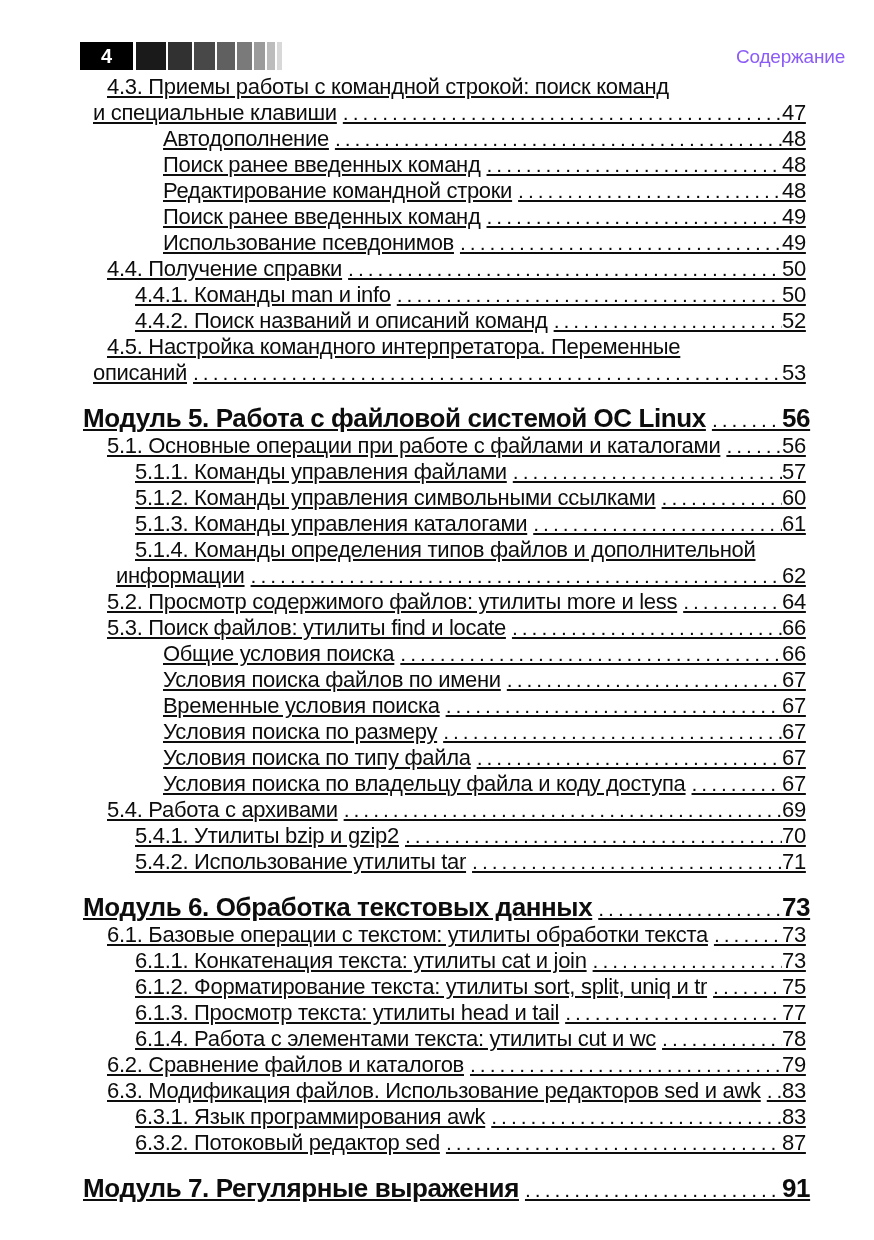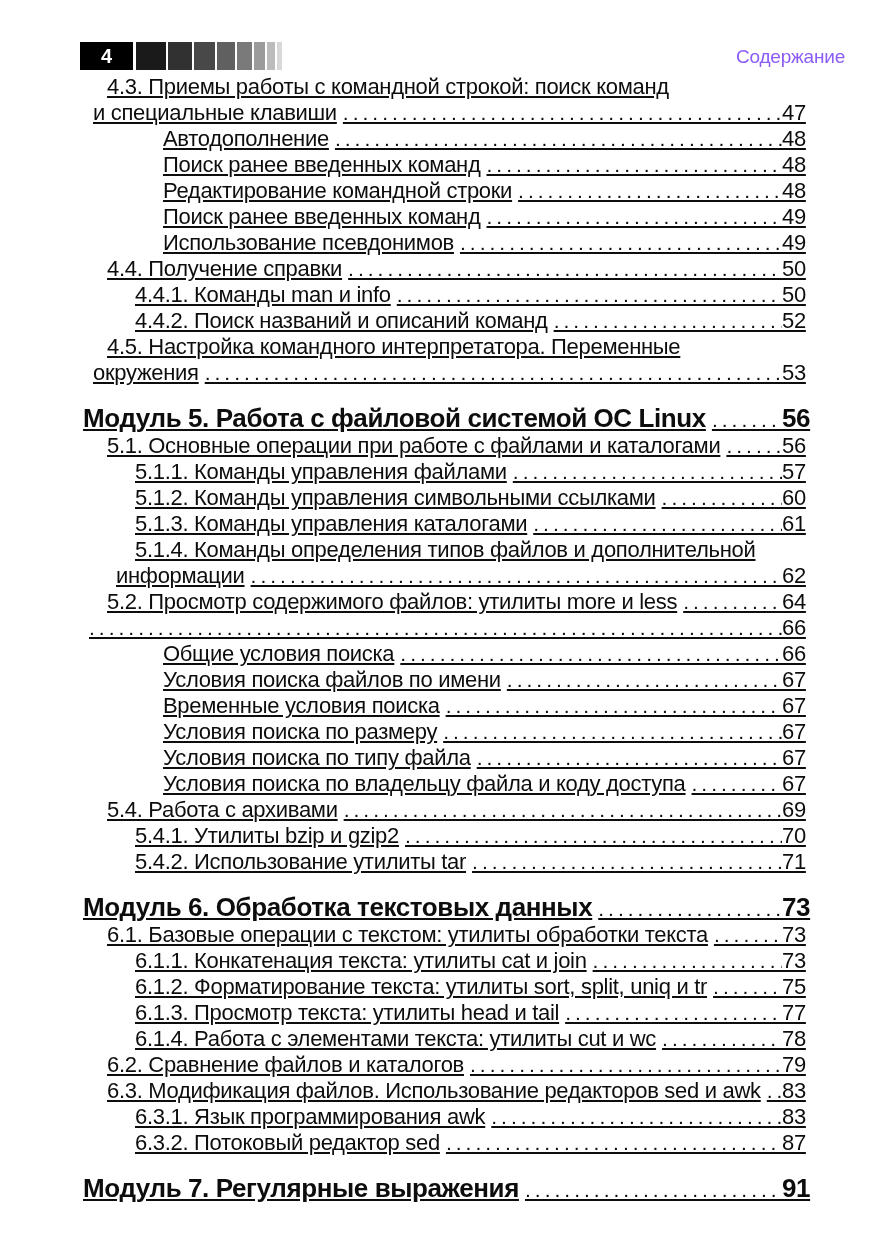--- a/index.html
+++ b/index.html
@@ -150,21 +150,21 @@
     </div>
     <div class="row l3">
       <span class="t">4.4.2. Поиск названий и описаний команд</span>
       <span class="dots"></span>
       <span class="pg">52</span>
     </div>
     <div class="row l2first">
       <span class="t">4.5. Настройка командного интерпретатора. Переменные</span>
     </div>
     <div class="row l2cont">
-      <span class="t">окружения</span>
+      <span class="t">описаний</span>
       <span class="dots"></span>
       <span class="pg">53</span>
     </div>
     <div class="row module">
       <span class="t">Модуль 5. Работа с файловой системой ОС Linux</span>
       <span class="dots"></span>
       <span class="pg">56</span>
     </div>
     <div class="row l2">
       <span class="t">5.1. Основные операции при работе с файлами и каталогами</span>
@@ -193,20 +193,21 @@
       <span class="t">информации</span>
       <span class="dots"></span>
       <span class="pg">62</span>
     </div>
     <div class="row l2">
       <span class="t">5.2. Просмотр содержимого файлов: утилиты more и less</span>
       <span class="dots"></span>
       <span class="pg">64</span>
     </div>
     <div class="row l2">
+      <span class="t">5.3. Поиск файлов: утилиты find и locate</span>
       <span class="dots"></span>
       <span class="pg">66</span>
     </div>
     <div class="row l4">
       <span class="t">Общие условия поиска</span>
       <span class="dots"></span>
       <span class="pg">66</span>
     </div>
     <div class="row l4">
       <span class="t">Условия поиска файлов по имени</span>

